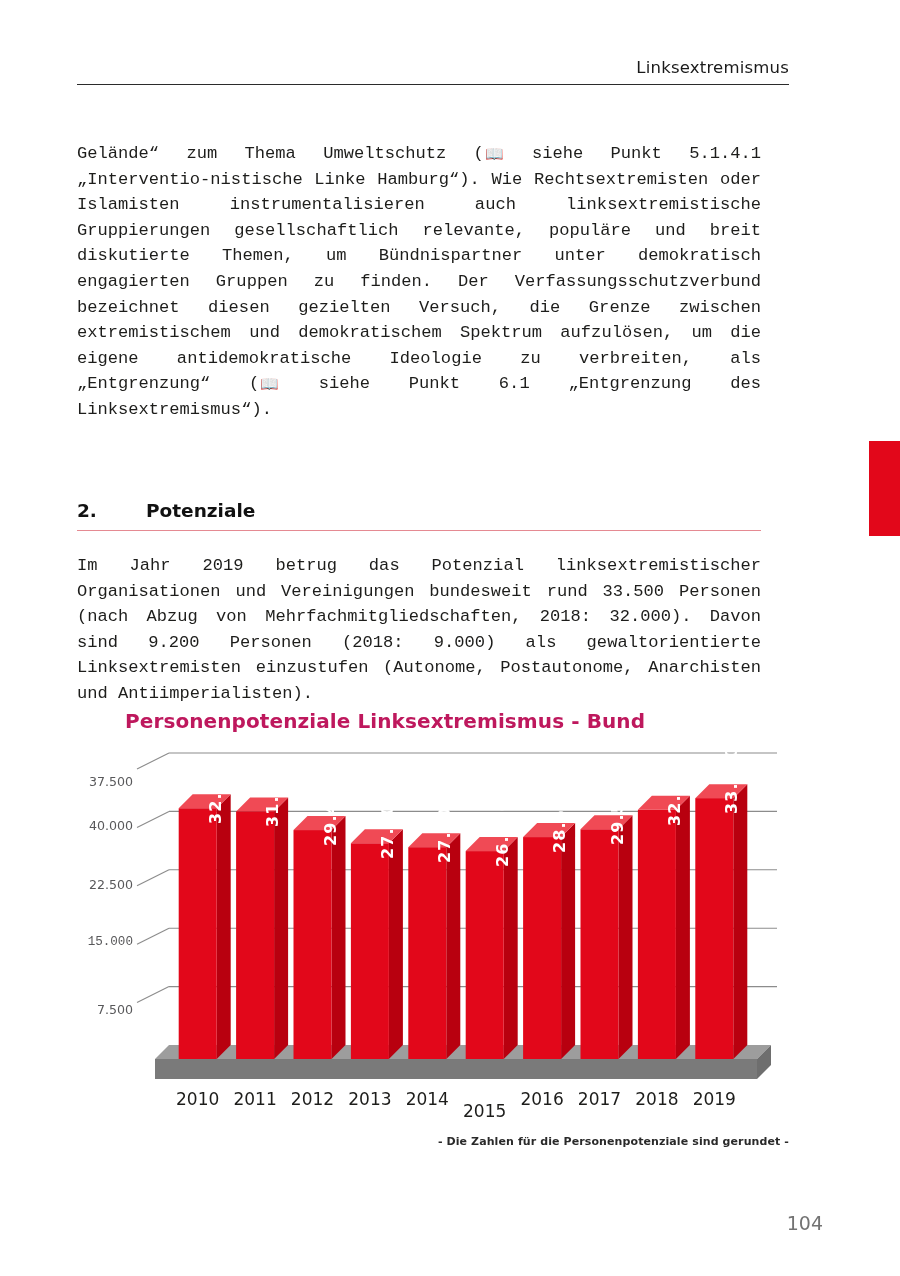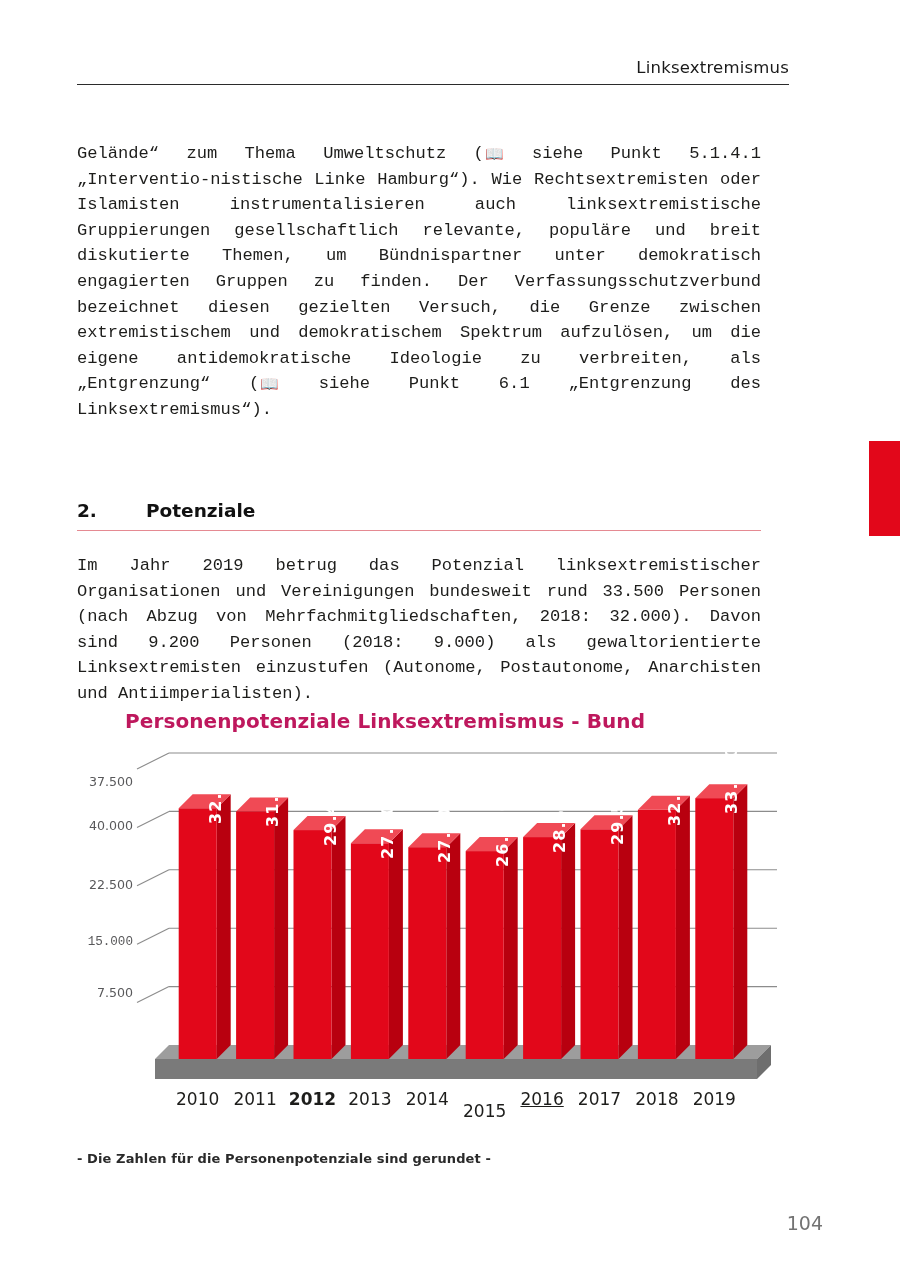--- a/index.html
+++ b/index.html
@@ -83,23 +83,22 @@
     font-weight:bold;font-size:20px;color:#be185d;
     letter-spacing:.1px;
     margin-bottom:14px;
     margin-left:48px;
   }
   .chart-box{
     position:relative;width:712px;height:388px;
   }
   .chart-svg{display:block;}
   .chart-note{
-    margin-top:16px;
-    text-align:left;
-    font-size:13px;
+    text-align:right;
+    font-size:11px;
     font-weight:bold;
     color:#2a2a2a;
     letter-spacing:.1px;
   }
 
   
   .bar-label{
     position:absolute;
     color:#ffffff;
     font-weight:bold;
@@ -236,28 +235,28 @@
         <div class="bar-label" style="left: 358.3px; top: 116.203px;">27.200</div>
         <div class="bar-label" style="left: 415.7px; top: 120.096px;">26.700</div>
         <div class="bar-label" style="left: 473.1px; top: 106.08px;">28.500</div>
         <div class="bar-label" style="left: 530.5px; top: 98.2933px;">29.500</div>
         <div class="bar-label" style="left: 587.9px; top: 78.8267px;">32.000</div>
         <div class="bar-label" style="left: 645.3px; top: 67.1467px;">33.500</div>
         <div class="ytick" style="left: 0px; width: 56px; top: 27px;">37.500</div>
         <div class="ytick" style="left: 0px; width: 56px; top: 71.4px;">40.000</div>
         <div class="ytick" style="left: 0px; width: 56px; top: 129.8px;">22.500</div>
         <div class="ytick" style="left: 0px; width: 56px; top: 188.2px; font-family: Liberation Mono, monospace;">15.000</div>
-        <div class="ytick" style="left: 0px; width: 56px; top: 238px;">7.500</div>
+        <div class="ytick" style="left: 0px; width: 56px; top: 255px;">7.500</div>
         <div class="xtick" style="left: 90.7px; width: 60px; top: 342px;">2010</div>
         <div class="xtick" style="left: 148.1px; width: 60px; top: 342px;">2011</div>
-        <div class="xtick" style="left: 205.5px; width: 60px; top: 342px; font-weight: bold;">2012</div>
+        <div class="xtick" style="left: 205.5px; width: 60px; top: 342px;">2012</div>
         <div class="xtick" style="left: 262.9px; width: 60px; top: 342px;">2013</div>
         <div class="xtick" style="left: 320.3px; width: 60px; top: 342px;">2014</div>
         <div class="xtick" style="left: 377.7px; width: 60px; top: 354px;">2015</div>
-        <div class="xtick" style="left: 435.1px; width: 60px; top: 342px; text-decoration: underline;">2016</div>
+        <div class="xtick" style="left: 435.1px; width: 60px; top: 342px;">2016</div>
         <div class="xtick" style="left: 492.5px; width: 60px; top: 342px;">2017</div>
         <div class="xtick" style="left: 549.9px; width: 60px; top: 342px;">2018</div>
         <div class="xtick" style="left: 607.3px; width: 60px; top: 342px;">2019</div>
       </div>
     <div class="chart-note">- Die Zahlen für die Personenpotenziale sind gerundet -</div>
   </div>
 
   <div class="folio">104</div>
 
 </div>

